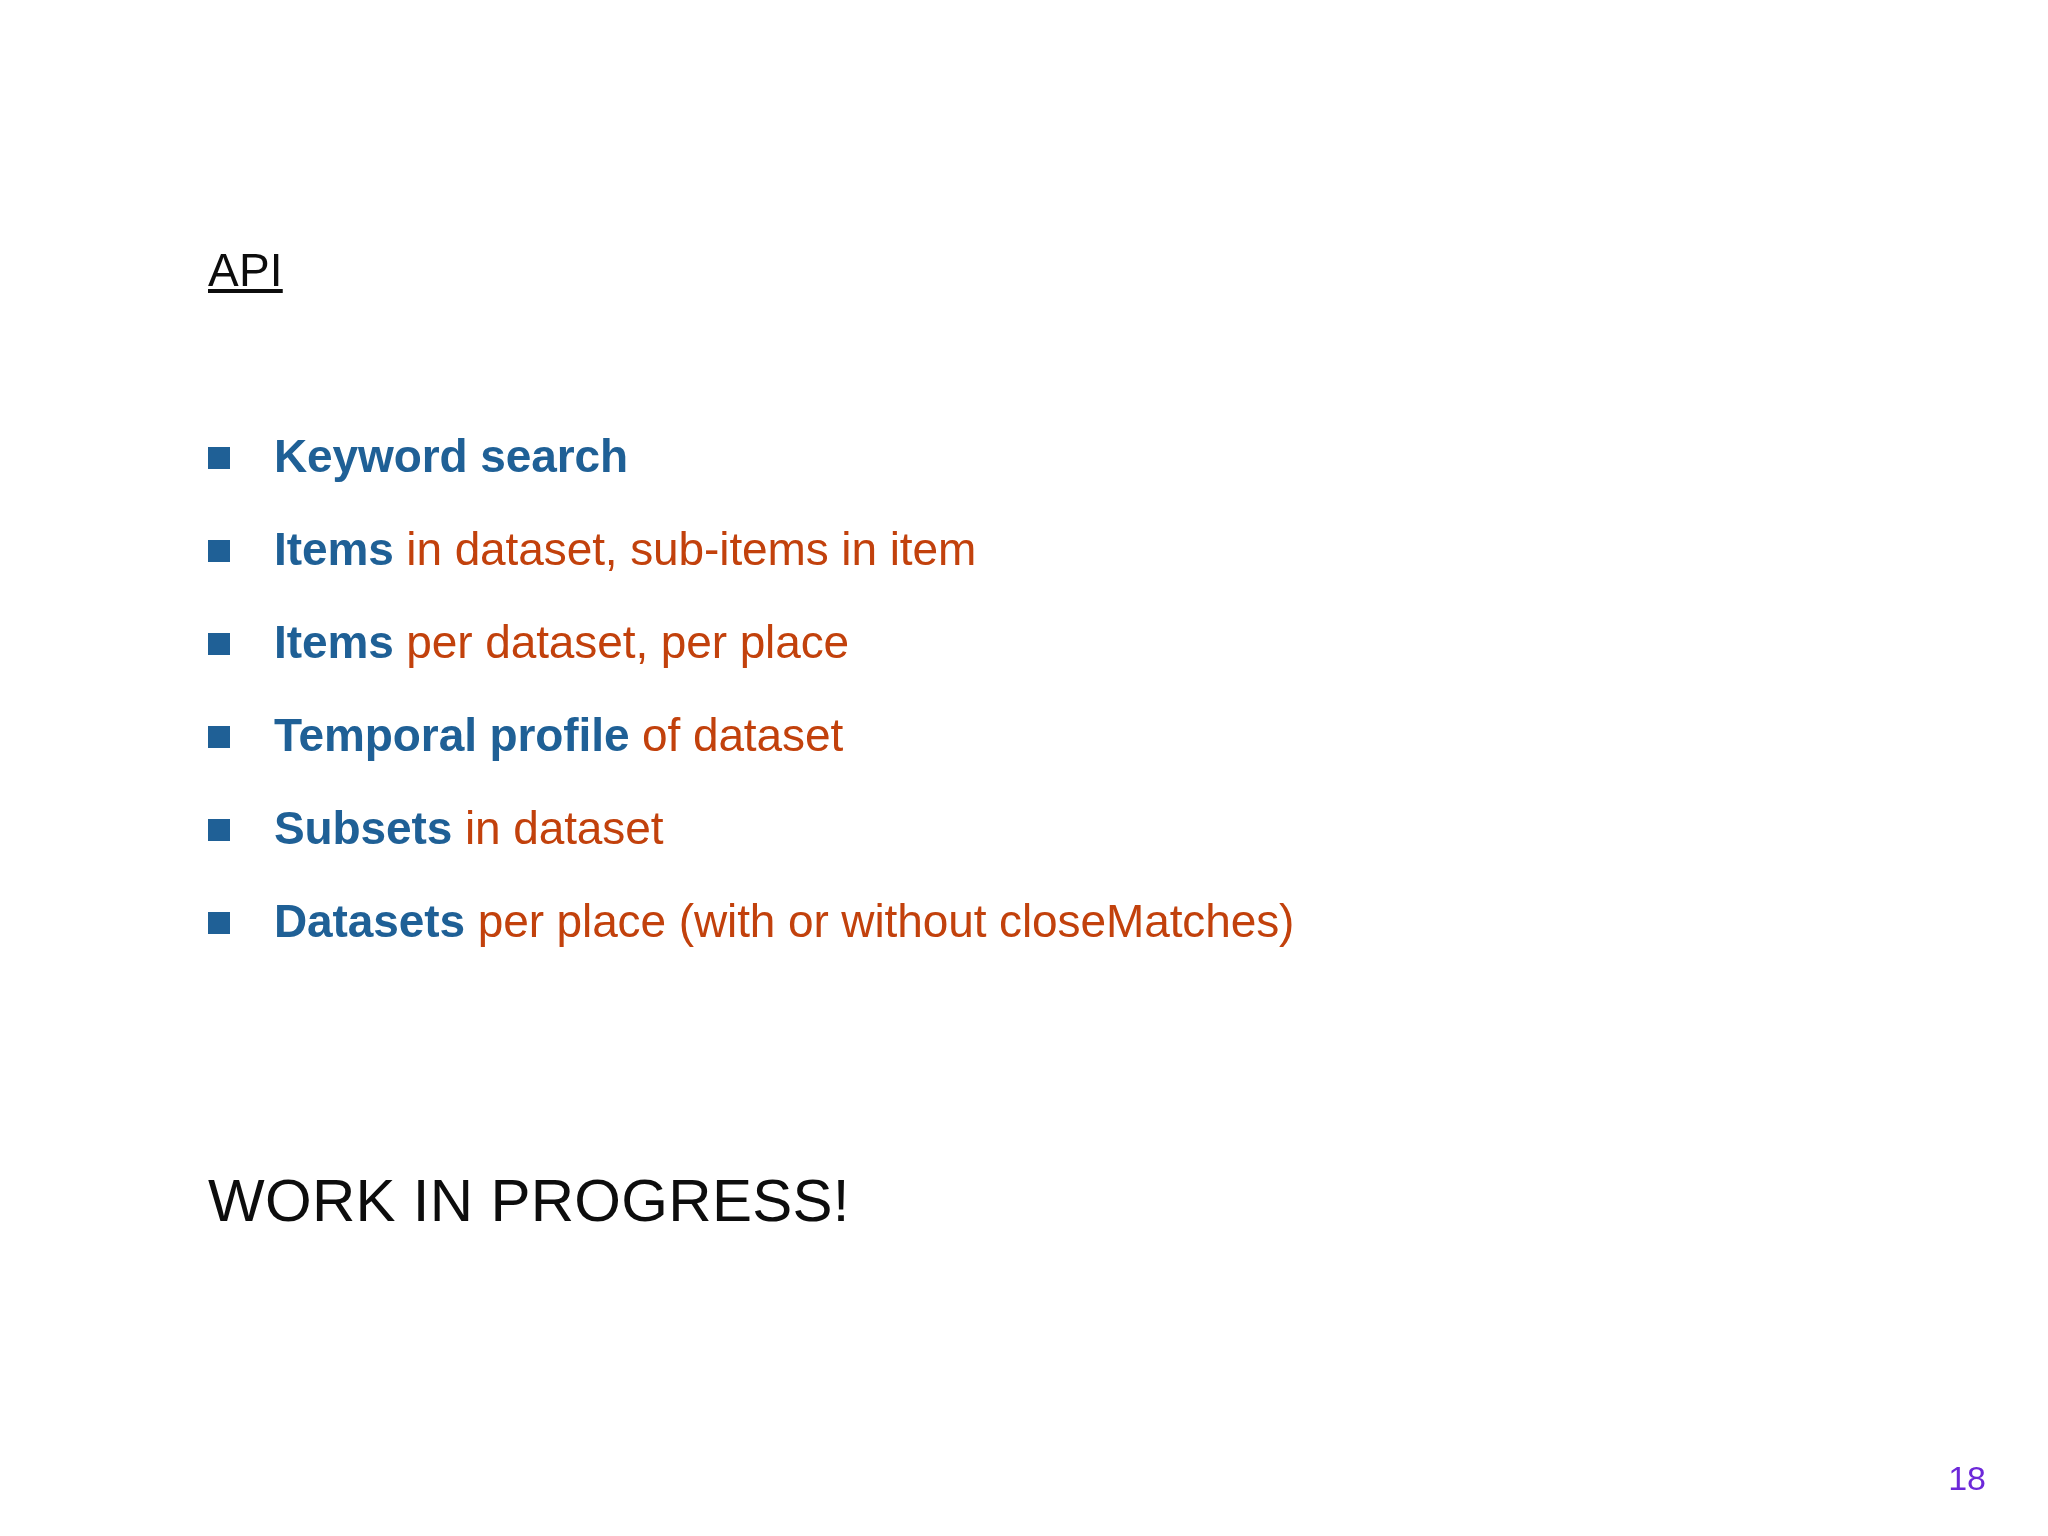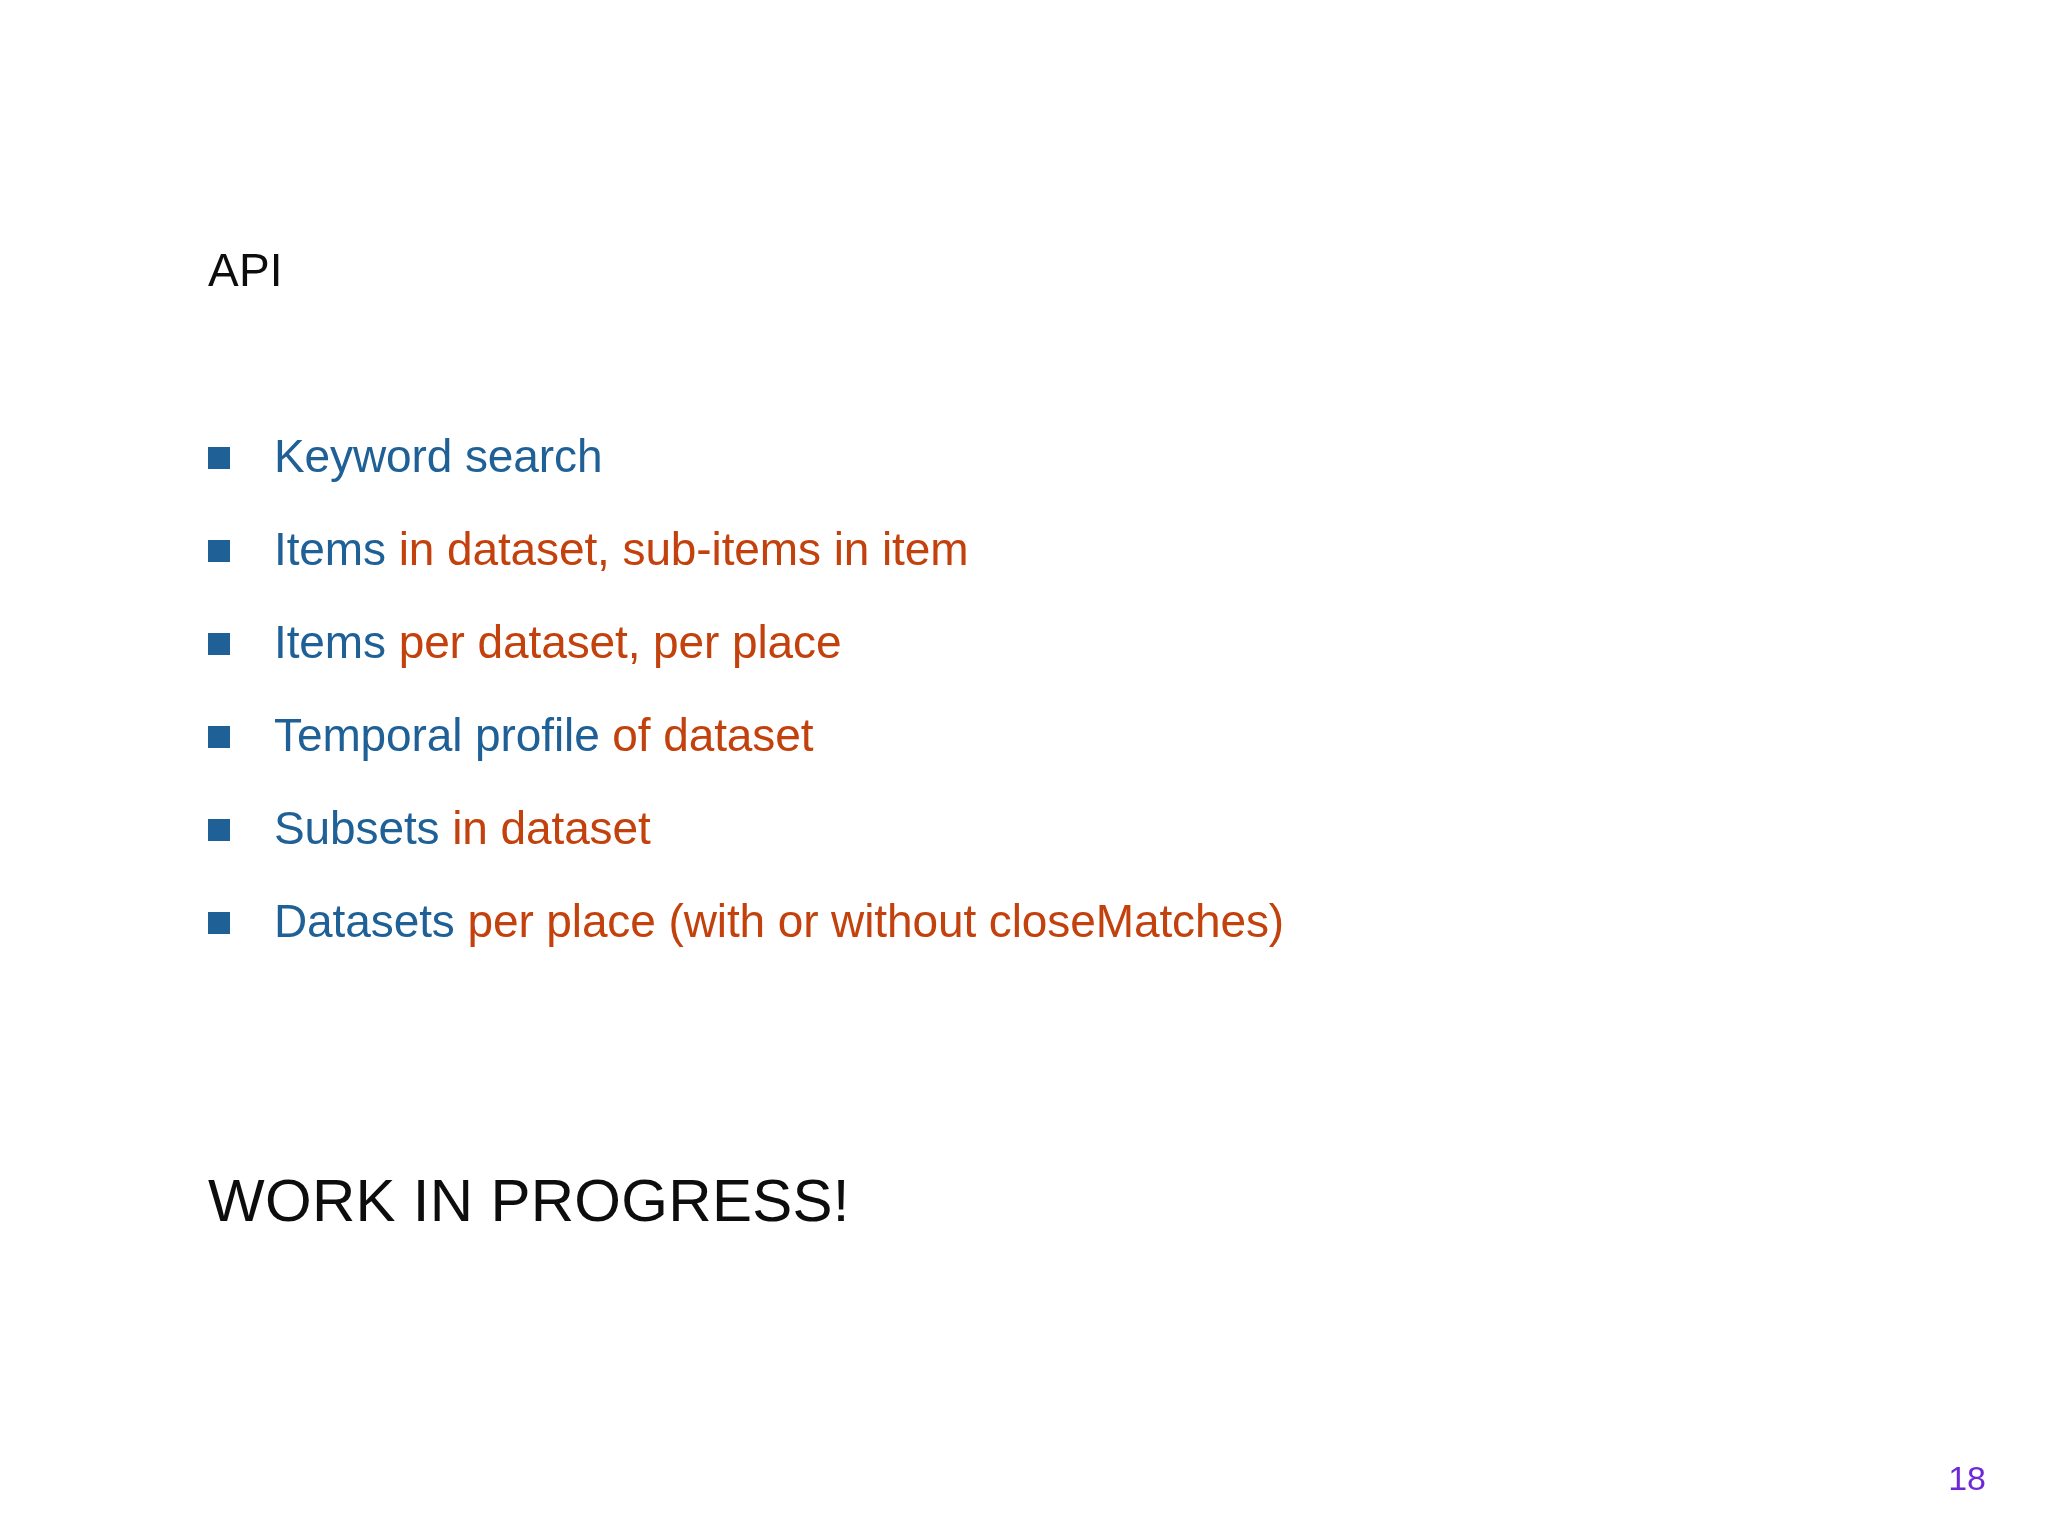--- a/index.html
+++ b/index.html
@@ -26,20 +26,21 @@
   .slide-title {
     position: absolute;
     left: 208px;
     top: 245px;
     font-size: 46px;
     line-height: 1.1;
     color: #0d0d0d;
     font-weight: 400;
     letter-spacing: 0.2px;
     white-space: nowrap;
+    text-decoration: underline;
   }
 
   
   .bullet-list {
     position: absolute;
     left: 208px;
     top: 425px;
     width: 1620px;
   }
 
@@ -62,21 +63,21 @@
     flex: 1 1 auto;
     font-size: 46px;
     line-height: 62px;
     color: #0d0d0d;
     white-space: nowrap;
     letter-spacing: -0.1px;
   }
 
   .kw {
     color: #1f6096;
-    font-weight: 400;
+    font-weight: 700;
   }
 
   .rest {
     color: #c2410c;
     font-weight: 400;
   }
 
   
   .work-note {
     position: absolute;

